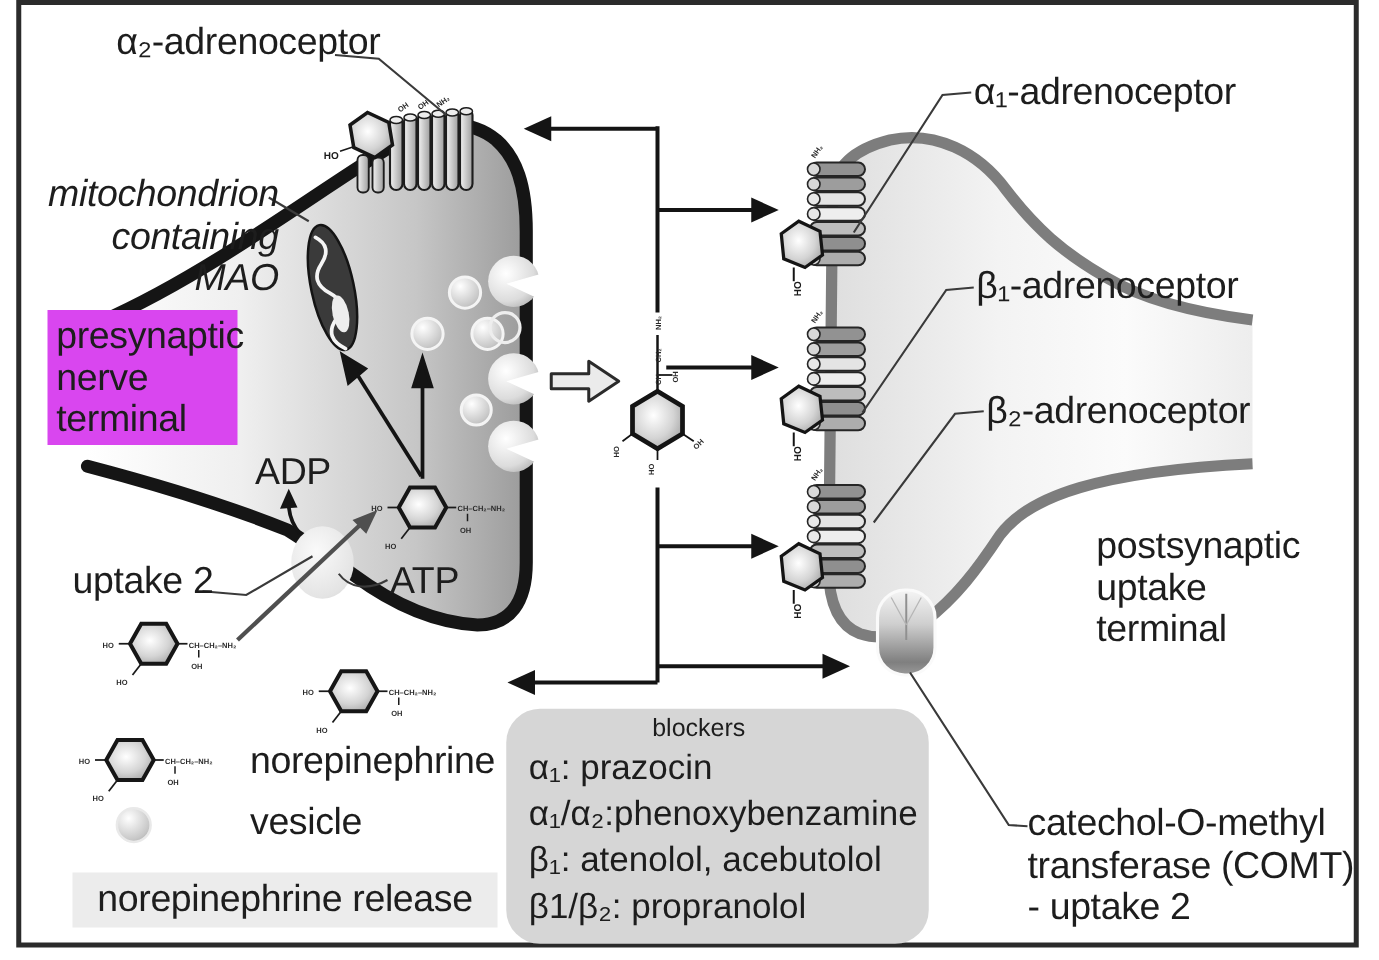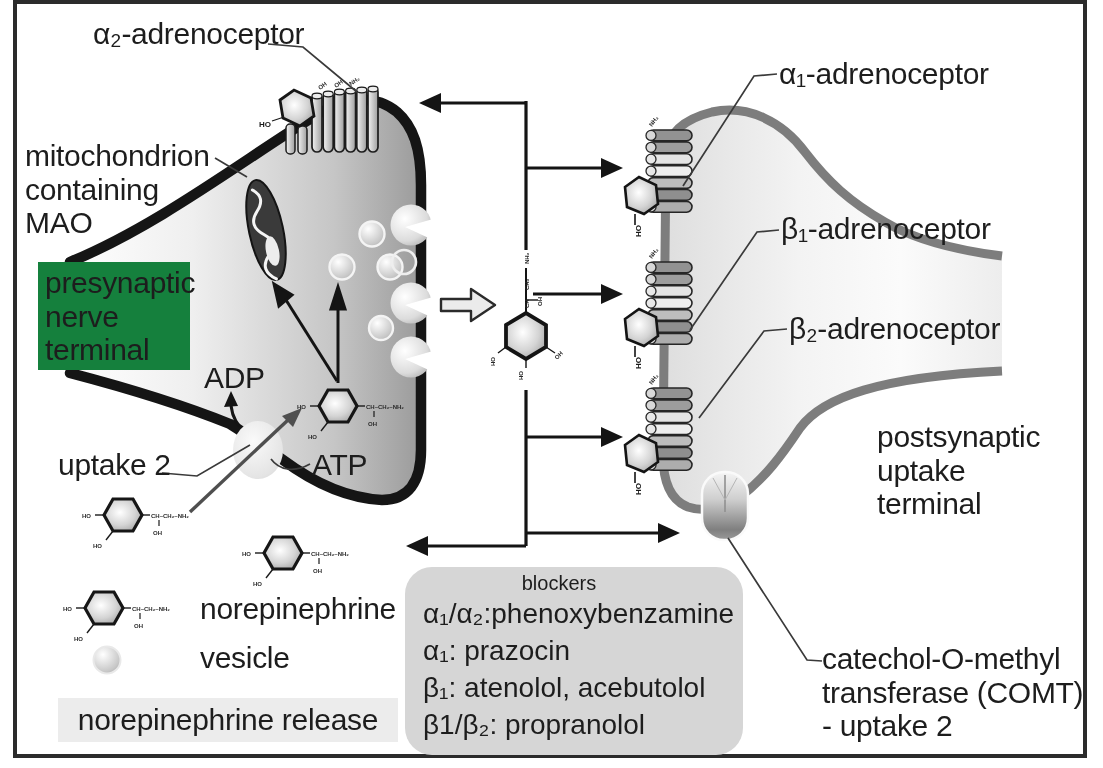--- a/index.html
+++ b/index.html
@@ -1,21 +1,21 @@
 <!DOCTYPE html>
 <html><head>
 <meta charset="utf-8">
 <style>
   html,body{margin:0;padding:0;background:#fff;}
   #stage{position:relative;width:1103px;height:768px;background:#ffffff;
          font-family:"Liberation Sans","DejaVu Sans",sans-serif;color:#1d1d1d;overflow:hidden;}
   svg#art{position:absolute;left:0;top:0;}
   .lbl{position:absolute;font-size:30px;font-weight:500;line-height:1.12;white-space:pre-line;letter-spacing:-0.3px;}
-  .center{text-align:left;}
-  #presyn-box{position:absolute;left:38px;top:262px;width:152px;height:108px;background:#15803d;}
+  .center{text-align:right;font-style:italic;}
+  #presyn-box{position:absolute;left:38px;top:248px;width:152px;height:108px;background:#d946ef;}
   #presyn-box .lbl{position:static;padding:4px 0 0 7px;}
   #release-box{position:absolute;left:58px;top:698px;width:340px;height:44px;background:#ececec;
                display:flex;align-items:center;justify-content:center;}
   #release-box .lbl{position:static;text-align:center;}
   #blockers-box{position:absolute;left:405px;top:567px;width:338px;height:188px;background:#d6d6d6;
                 border-radius:27px;box-sizing:border-box;padding-top:5px;}
   #blockers-title{text-align:center;font-size:20px;font-weight:500;margin-right:30px;}
   .blk-item{font-size:28px;font-weight:500;margin-left:18px;line-height:37px;white-space:pre;}
   .tiny{font-size:8px;font-weight:600;fill:#1a1a1a;}
   .tiny2{font-size:6px;font-weight:600;fill:#2a2a2a;}
@@ -300,22 +300,22 @@
 <div class="lbl" style="left:312px;top:448px;">ATP</div>
 <div class="lbl" style="left:200px;top:592px;">norepinephrine</div>
 <div class="lbl" style="left:200px;top:641px;">vesicle</div>
 
 <div id="release-box">
   <div class="lbl">norepinephrine release</div>
 </div>
 
 <div id="blockers-box">
   <div id="blockers-title">blockers</div>
+  <div class="blk-item">α₁: prazocin</div>
   <div class="blk-item">α₁/α₂:phenoxybenzamine</div>
-  <div class="blk-item">α₁: prazocin</div>
   <div class="blk-item">β₁: atenolol, acebutolol</div>
   <div class="blk-item">β1/β₂: propranolol</div>
 </div>
 
 <div class="lbl" style="left:781px;top:212px;">β₁-adrenoceptor</div>
 <div class="lbl" style="left:779px;top:57px;">α₁-adrenoceptor</div>
 <div class="lbl" style="left:789px;top:312px;">β₂-adrenoceptor</div>
 <div class="lbl" style="left:877px;top:420px;">postsynaptic
  uptake
 terminal</div>

